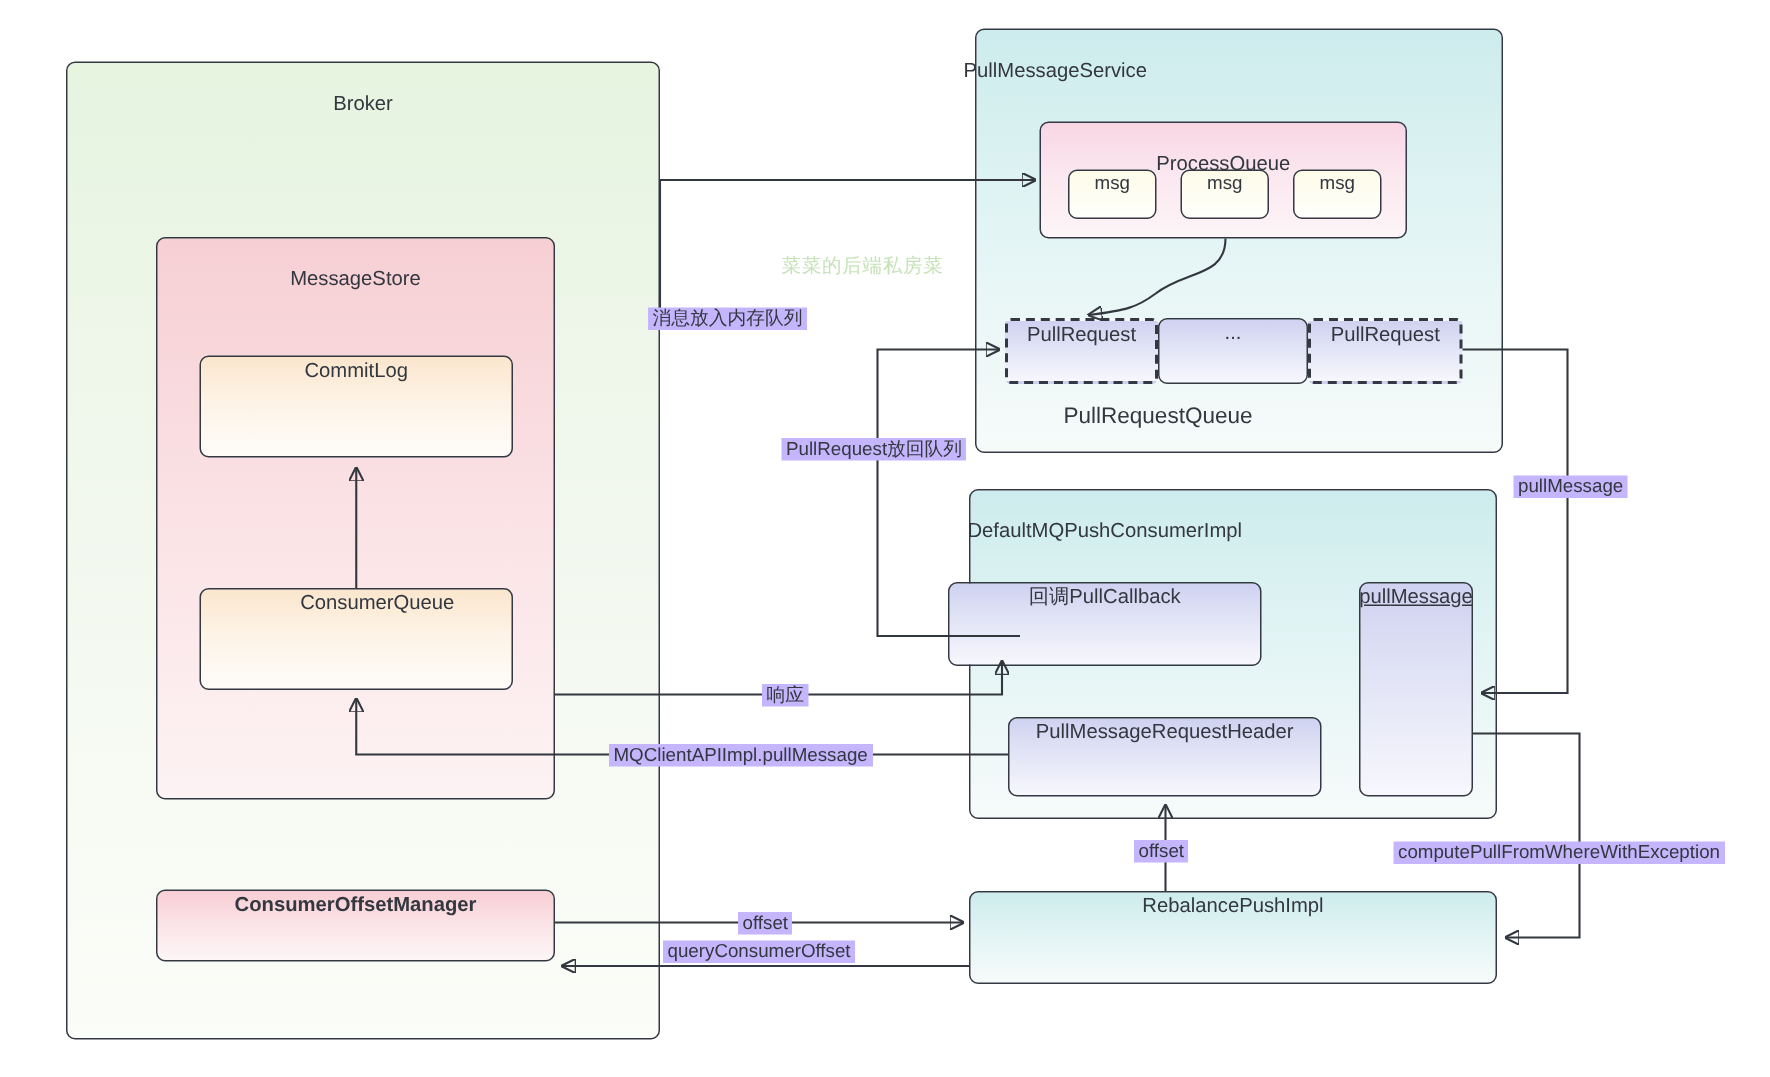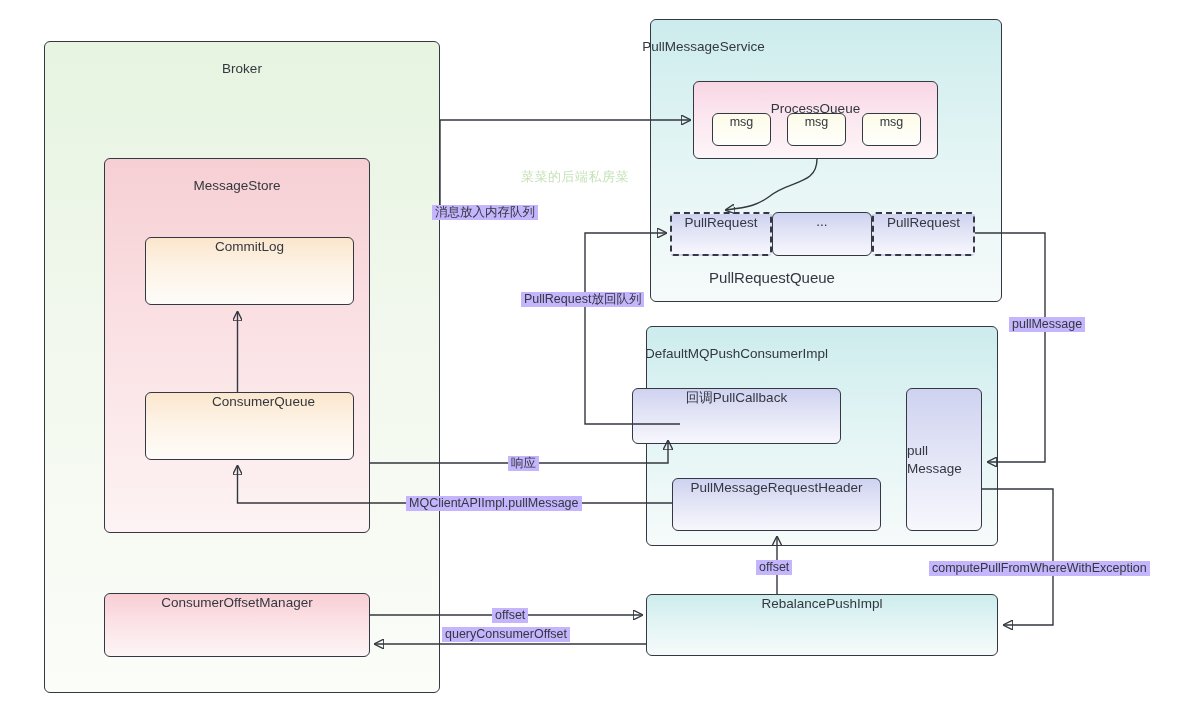--- a/index.html
+++ b/index.html
@@ -31,21 +31,21 @@
     line-height: 1.3;
     color: #33373f;
   }
   .label-top {
     align-items: flex-start;
     padding-top: 18px;
   }
   
   .fill-broker   { background: linear-gradient(to bottom, #e6f4e0 0%, #f2f8ee 45%, #fbfdf8 100%); }
   .fill-store    { background: linear-gradient(to bottom, #f6cfd3 0%, #fadfe2 40%, #fdf3f4 100%); }
-  .fill-orange   { background: linear-gradient(to bottom, #fbe6cd 0%, #fdf3e6 45%, #fefcf9 100%); margin-left: 12px; }
+  .fill-orange   { background: linear-gradient(to bottom, #fbe6cd 0%, #fdf3e6 45%, #fefcf9 100%); }
   .fill-pink     { background: linear-gradient(to bottom, #f8d6e4 0%, #fbe7ef 45%, #fdf5f8 100%); }
   .fill-teal     { background: linear-gradient(to bottom, #cdeced 0%, #e2f4f4 45%, #f6fbfa 100%); }
   .fill-purple   { background: linear-gradient(to bottom, #cfd2f0 0%, #e2e4f6 45%, #f7f7fd 100%); }
   .fill-cream    { background: linear-gradient(to bottom, #fdfbe8 0%, #fefdf2 50%, #fffffc 100%); }
   .fill-rose     { background: linear-gradient(to bottom, #f8ced4 0%, #fbe2e6 45%, #fdf5f6 100%); }
 
   .dashed { border-style: dashed; border-width: 2px; border-radius: 4px; }
 
   
   .edge-label {
@@ -91,21 +91,21 @@
   </div>
 
   <div class="box fill-orange" style="left:133px; top:237px; width:209px; height:68px;">
     <span>CommitLog</span>
   </div>
 
   <div class="box fill-orange" style="left:133px; top:392px; width:209px; height:68px;padding-left:28px;">
     <span>ConsumerQueue</span>
   </div>
 
-  <div class="box fill-rose" style="left:104px; top:593px; width:266px; height:64px;">
+  <div class="box fill-rose" style="left:104px; top:593px; width:266px; height:48px;font-weight:bold;">
     <span>ConsumerOffsetManager</span>
   </div>
 
   <div class="box label-top fill-teal" style="left:650px; top:19px; width:352px; height:283px;">
     <span style="margin-left:-245px;">PullMessageService</span>
   </div>
 
   <div class="box label-top fill-pink" style="left:693px; top:81px; width:245px; height:78px;">
     <span>ProcessQueue</span>
   </div>
@@ -138,21 +138,21 @@
   </div>
 
   <div class="box fill-purple" style="left:632px; top:388px; width:209px; height:56px;">
     <span>回调PullCallback</span>
   </div>
 
   <div class="box fill-purple" style="left:672px; top:478px; width:209px; height:53px;">
     <span>PullMessageRequestHeader</span>
   </div>
 
-  <div class="box fill-purple" style="left:906px; top:388px; width:76px; height:143px; flex-direction:column;">
+  <div class="box fill-purple" style="left:906px; top:388px; width:76px; height:143px; flex-direction:row;text-decoration:underline;">
     <span>pull</span>
     <span>Message</span>
   </div>
 
   <div class="box fill-teal" style="left:646px; top:594px; width:352px; height:62px;">
     <span>RebalancePushImpl</span>
   </div>
 
   <svg class="wires" viewBox="0 0 1180 718">
     <defs>

